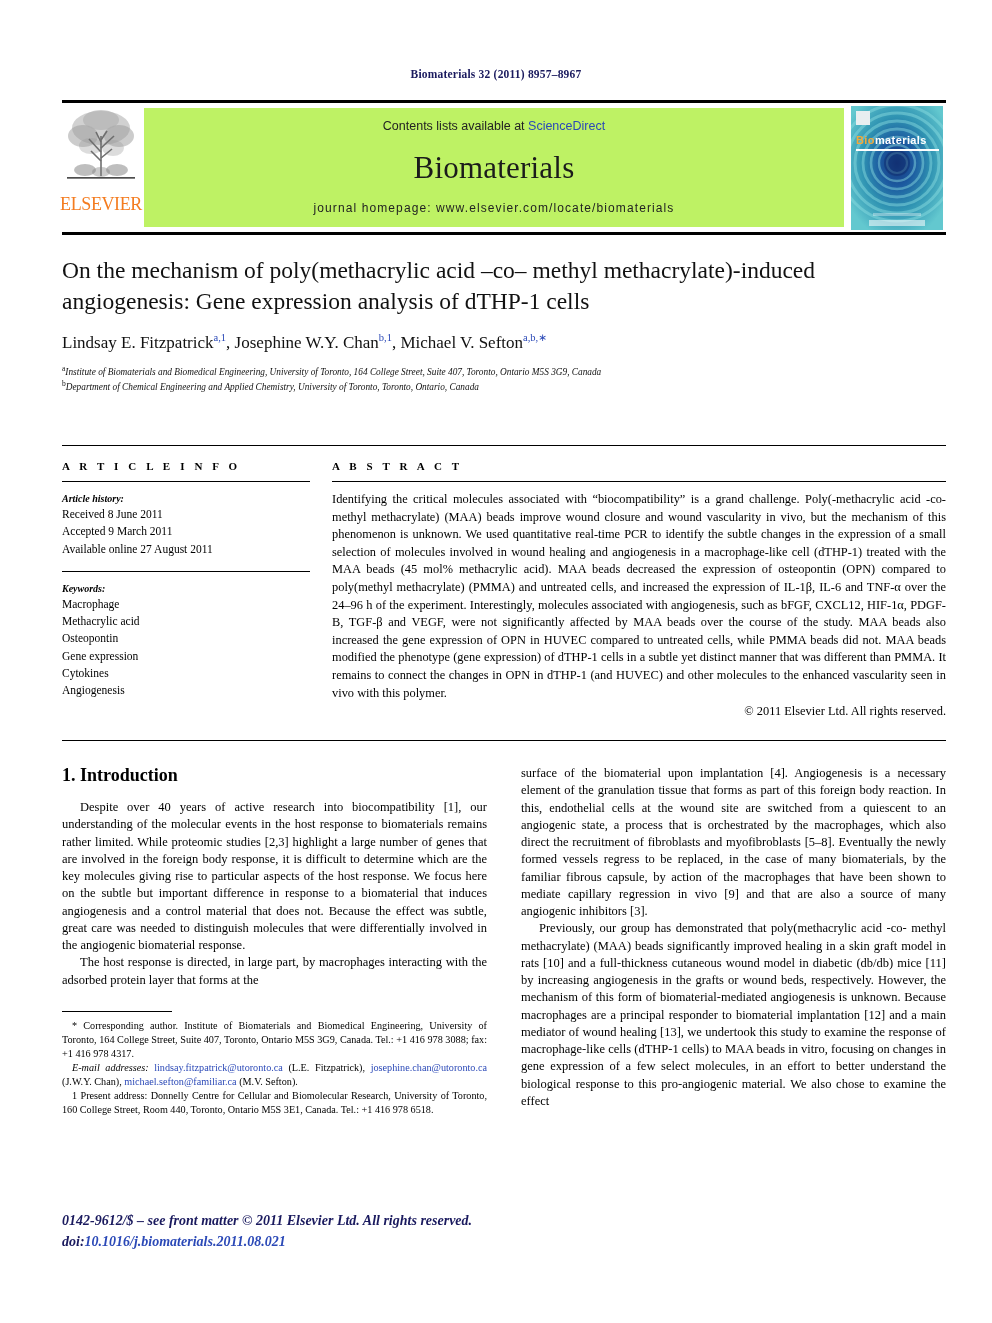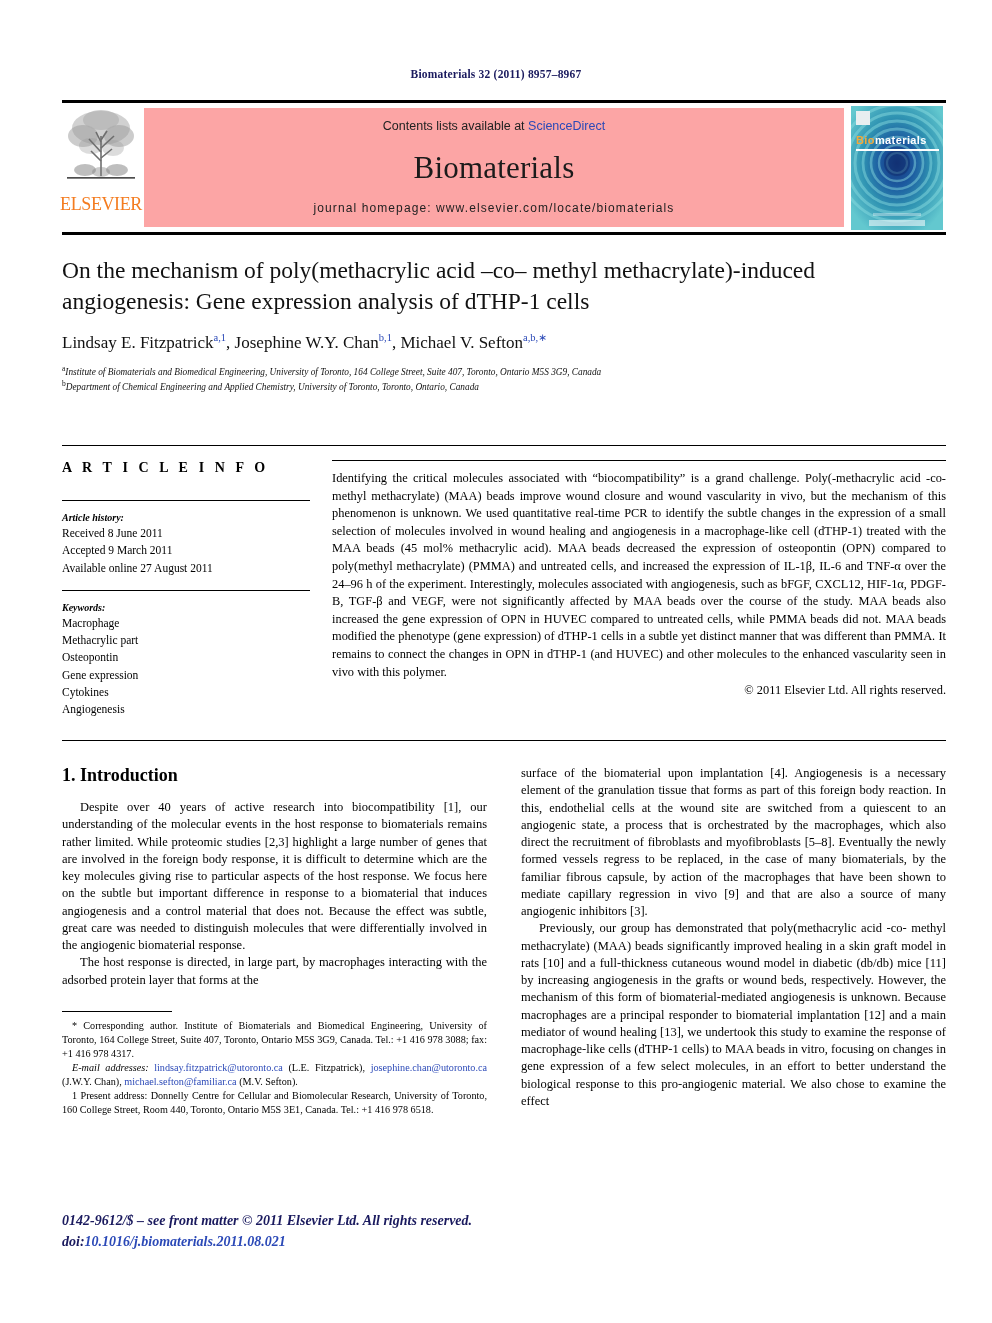--- a/index.html
+++ b/index.html
@@ -64,21 +64,21 @@
   .elsevier-word {
     font-family: "Liberation Serif", serif;
     font-size: 18px;
     letter-spacing: -0.4px;
     color: #f47c20;
     line-height: 1;
     margin-top: 1px;
   }
   .center-block {
     flex: 1 1 auto;
-    background: #fca5a5;
+    background: #bef264;
     position: relative;
     margin: 5px 4px 5px 4px;
     text-decoration: underline;
   }
   .contents-line {
     position: absolute;
     top: 11px;
     left: 0; right: 0;
     text-align: center;
     font-family: "Liberation Sans", sans-serif;
@@ -186,23 +186,23 @@
     border-top: 1.5px solid #000;
     padding-top: 14px;
     display: flex;
     gap: 0px;
   }
   .col-info { width: 270px; flex: 0 0 270px; padding-right: 22px; box-sizing: border-box; }
   .col-abstract { flex: 1 1 auto; }
   .sec-head {
     font-family: "Liberation Serif", serif;
     font-weight: bold;
-    font-size: 14px;
+    font-size: 11px;
     letter-spacing: 3.6px;
-    margin-bottom: 24px;
+    margin-bottom: 9px;
   }
   .hr-thin { border: 0; border-top: 1px solid #000; margin: 0 0 9px 0; }
   .hr-thin2 { border: 0; border-top: 1px solid #000; margin: 13px 0 9px 0; }
   .ital-lbl { font-style: italic; font-weight: bold; font-size: 10px; }
   .info-body { font-size: 11.5px; line-height: 1.5; }
   .kw-item { font-size: 11.5px; line-height: 1.5; }
   .abstract-text {
     font-size: 12.4px;
     line-height: 1.42;
     text-align: justify;
@@ -370,29 +370,30 @@
       <div class="info-body">
         <div class="ital-lbl">Article history:</div>
         <div>Received 8 June 2011</div>
         <div>Accepted 9 March 2011</div>
         <div>Available online 27 August 2011</div>
       </div>
       <hr class="hr-thin2">
       <div class="info-body">
         <div class="ital-lbl">Keywords:</div>
         <div class="kw-item">Macrophage</div>
-        <div class="kw-item">Methacrylic part</div>
+        <div class="kw-item">Methacrylic acid</div>
         <div class="kw-item">Osteopontin</div>
         <div class="kw-item">Gene expression</div>
         <div class="kw-item">Cytokines</div>
         <div class="kw-item">Angiogenesis</div>
       </div>
     </div>
 
     <div class="col-abstract">
+      <div class="sec-head">A B S T R A C T</div>
       <hr class="hr-thin">
       <div class="abstract-text">Identifying the critical molecules associated with “biocompatibility” is a grand challenge. Poly(-methacrylic acid -co- methyl methacrylate) (MAA) beads improve wound closure and wound vascularity in vivo, but the mechanism of this phenomenon is unknown. We used quantitative real-time PCR to identify the subtle changes in the expression of a small selection of molecules involved in wound healing and angiogenesis in a macrophage-like cell (dTHP-1) treated with the MAA beads (45 mol% methacrylic acid). MAA beads decreased the expression of osteopontin (OPN) compared to poly(methyl methacrylate) (PMMA) and untreated cells, and increased the expression of IL-1β, IL-6 and TNF-α over the 24–96 h of the experiment. Interestingly, molecules associated with angiogenesis, such as bFGF, CXCL12, HIF-1α, PDGF-B, TGF-β and VEGF, were not significantly affected by MAA beads over the course of the study. MAA beads also increased the gene expression of OPN in HUVEC compared to untreated cells, while PMMA beads did not. MAA beads modified the phenotype (gene expression) of dTHP-1 cells in a subtle yet distinct manner that was different than PMMA. It remains to connect the changes in OPN in dTHP-1 (and HUVEC) and other molecules to the enhanced vascularity seen in vivo with this polymer.</div>
       <div class="abstract-copy">© 2011 Elsevier Ltd. All rights reserved.</div>
     </div>
   </div>
 
   <div class="band-bottom"></div>
 
   <div class="body-cols">
 

